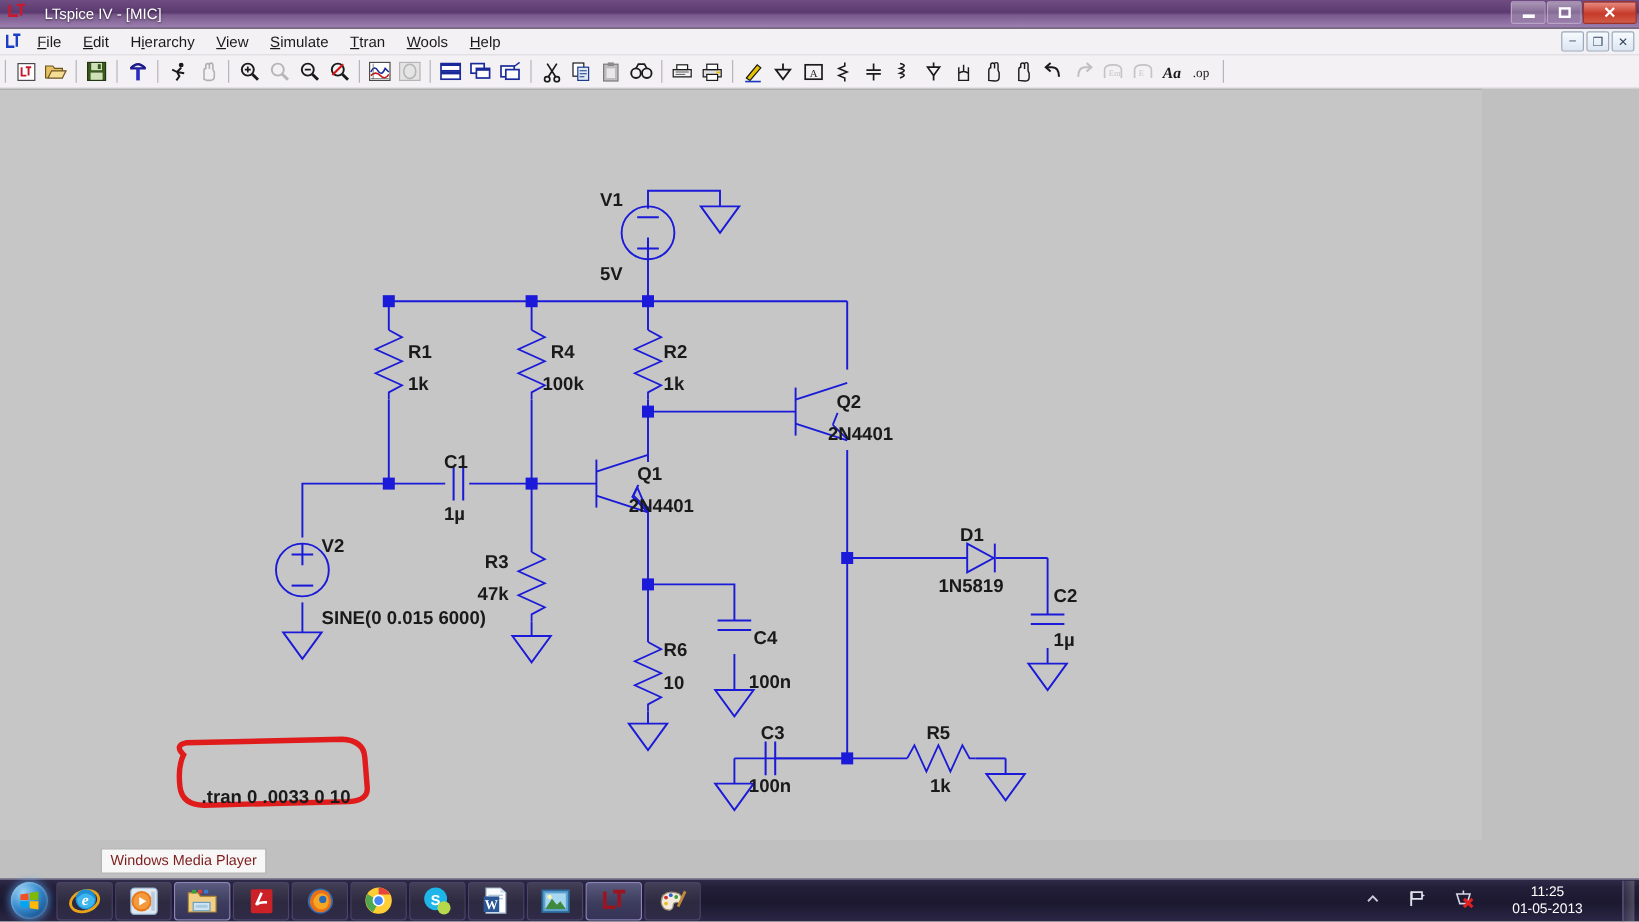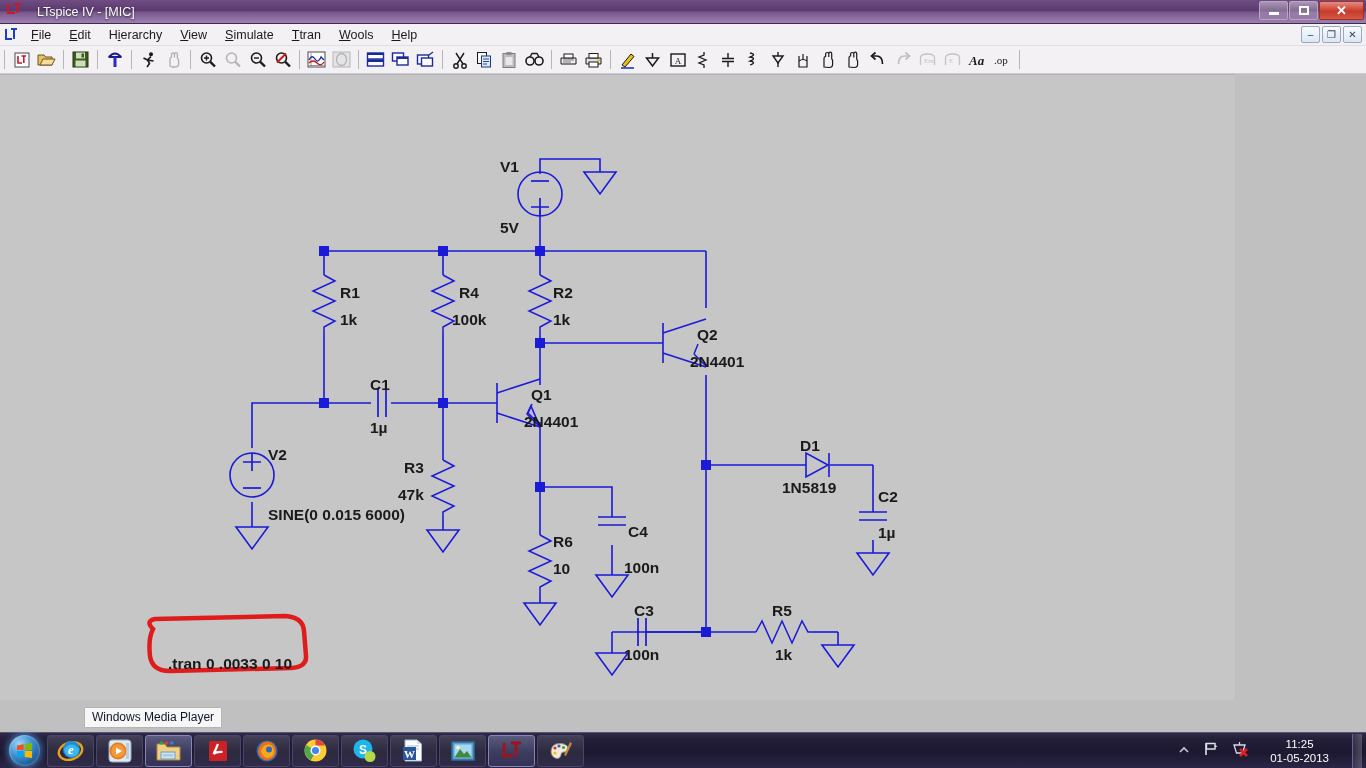--- a/index.html
+++ b/index.html
@@ -90,21 +90,21 @@
     background: #c6c6c6;
     border-top: 1px solid #b0b0b0;
     overflow: hidden;
   }
   .canvas svg { display: block; }
 
   
   .tooltip {
     position: absolute; left: 84px; top: 707px;
     background: #f7f7f7; border: 1px solid #b4b4b4;
-    padding: 2px 7px 3px 7px; font-size: 12px; color: #0f172a;
+    padding: 2px 7px 3px 7px; font-size: 12px; color: #7f1d1d;
     border-radius: 1px;
   }
   .taskbar {
     position: absolute; left: 0; top: 732px; width: 1366px; height: 36px;
     background: linear-gradient(to bottom, #2f2a47 0%, #231f39 18%, #1b1830 55%, #2b2645 100%);
     border-top: 1px solid #5b5478;
     display: flex; align-items: center;
   }
   .start-orb {
     width: 44px; height: 34px; margin-left: 2px;
@@ -121,21 +121,21 @@
     border: 1px solid #4b4468; border-radius: 3px;
     background: linear-gradient(to bottom, rgba(255,255,255,.13), rgba(255,255,255,.03));
     display: flex; align-items: center; justify-content: center;
   }
   .task-item.active {
     background: linear-gradient(to bottom, rgba(190,200,255,.34), rgba(120,130,200,.16));
     border-color: #8b84b8;
   }
   .tray {
     position: absolute; right: 0; top: 0; height: 36px;
-    display: flex; align-items: center; gap: 13px; padding-right: 4px;
+    display: flex; align-items: center; gap: 23px; padding-right: 4px;
   }
   .tray-clock {
     color: #ffffff; font-size: 11.5px; text-align: center; line-height: 14px;
     padding: 0 8px;
   }
   .show-desktop {
     width: 10px; height: 34px; margin-left: 2px;
     background: linear-gradient(to right, rgba(255,255,255,.08), rgba(255,255,255,.22));
     border-left: 1px solid #6b638c;
   }

